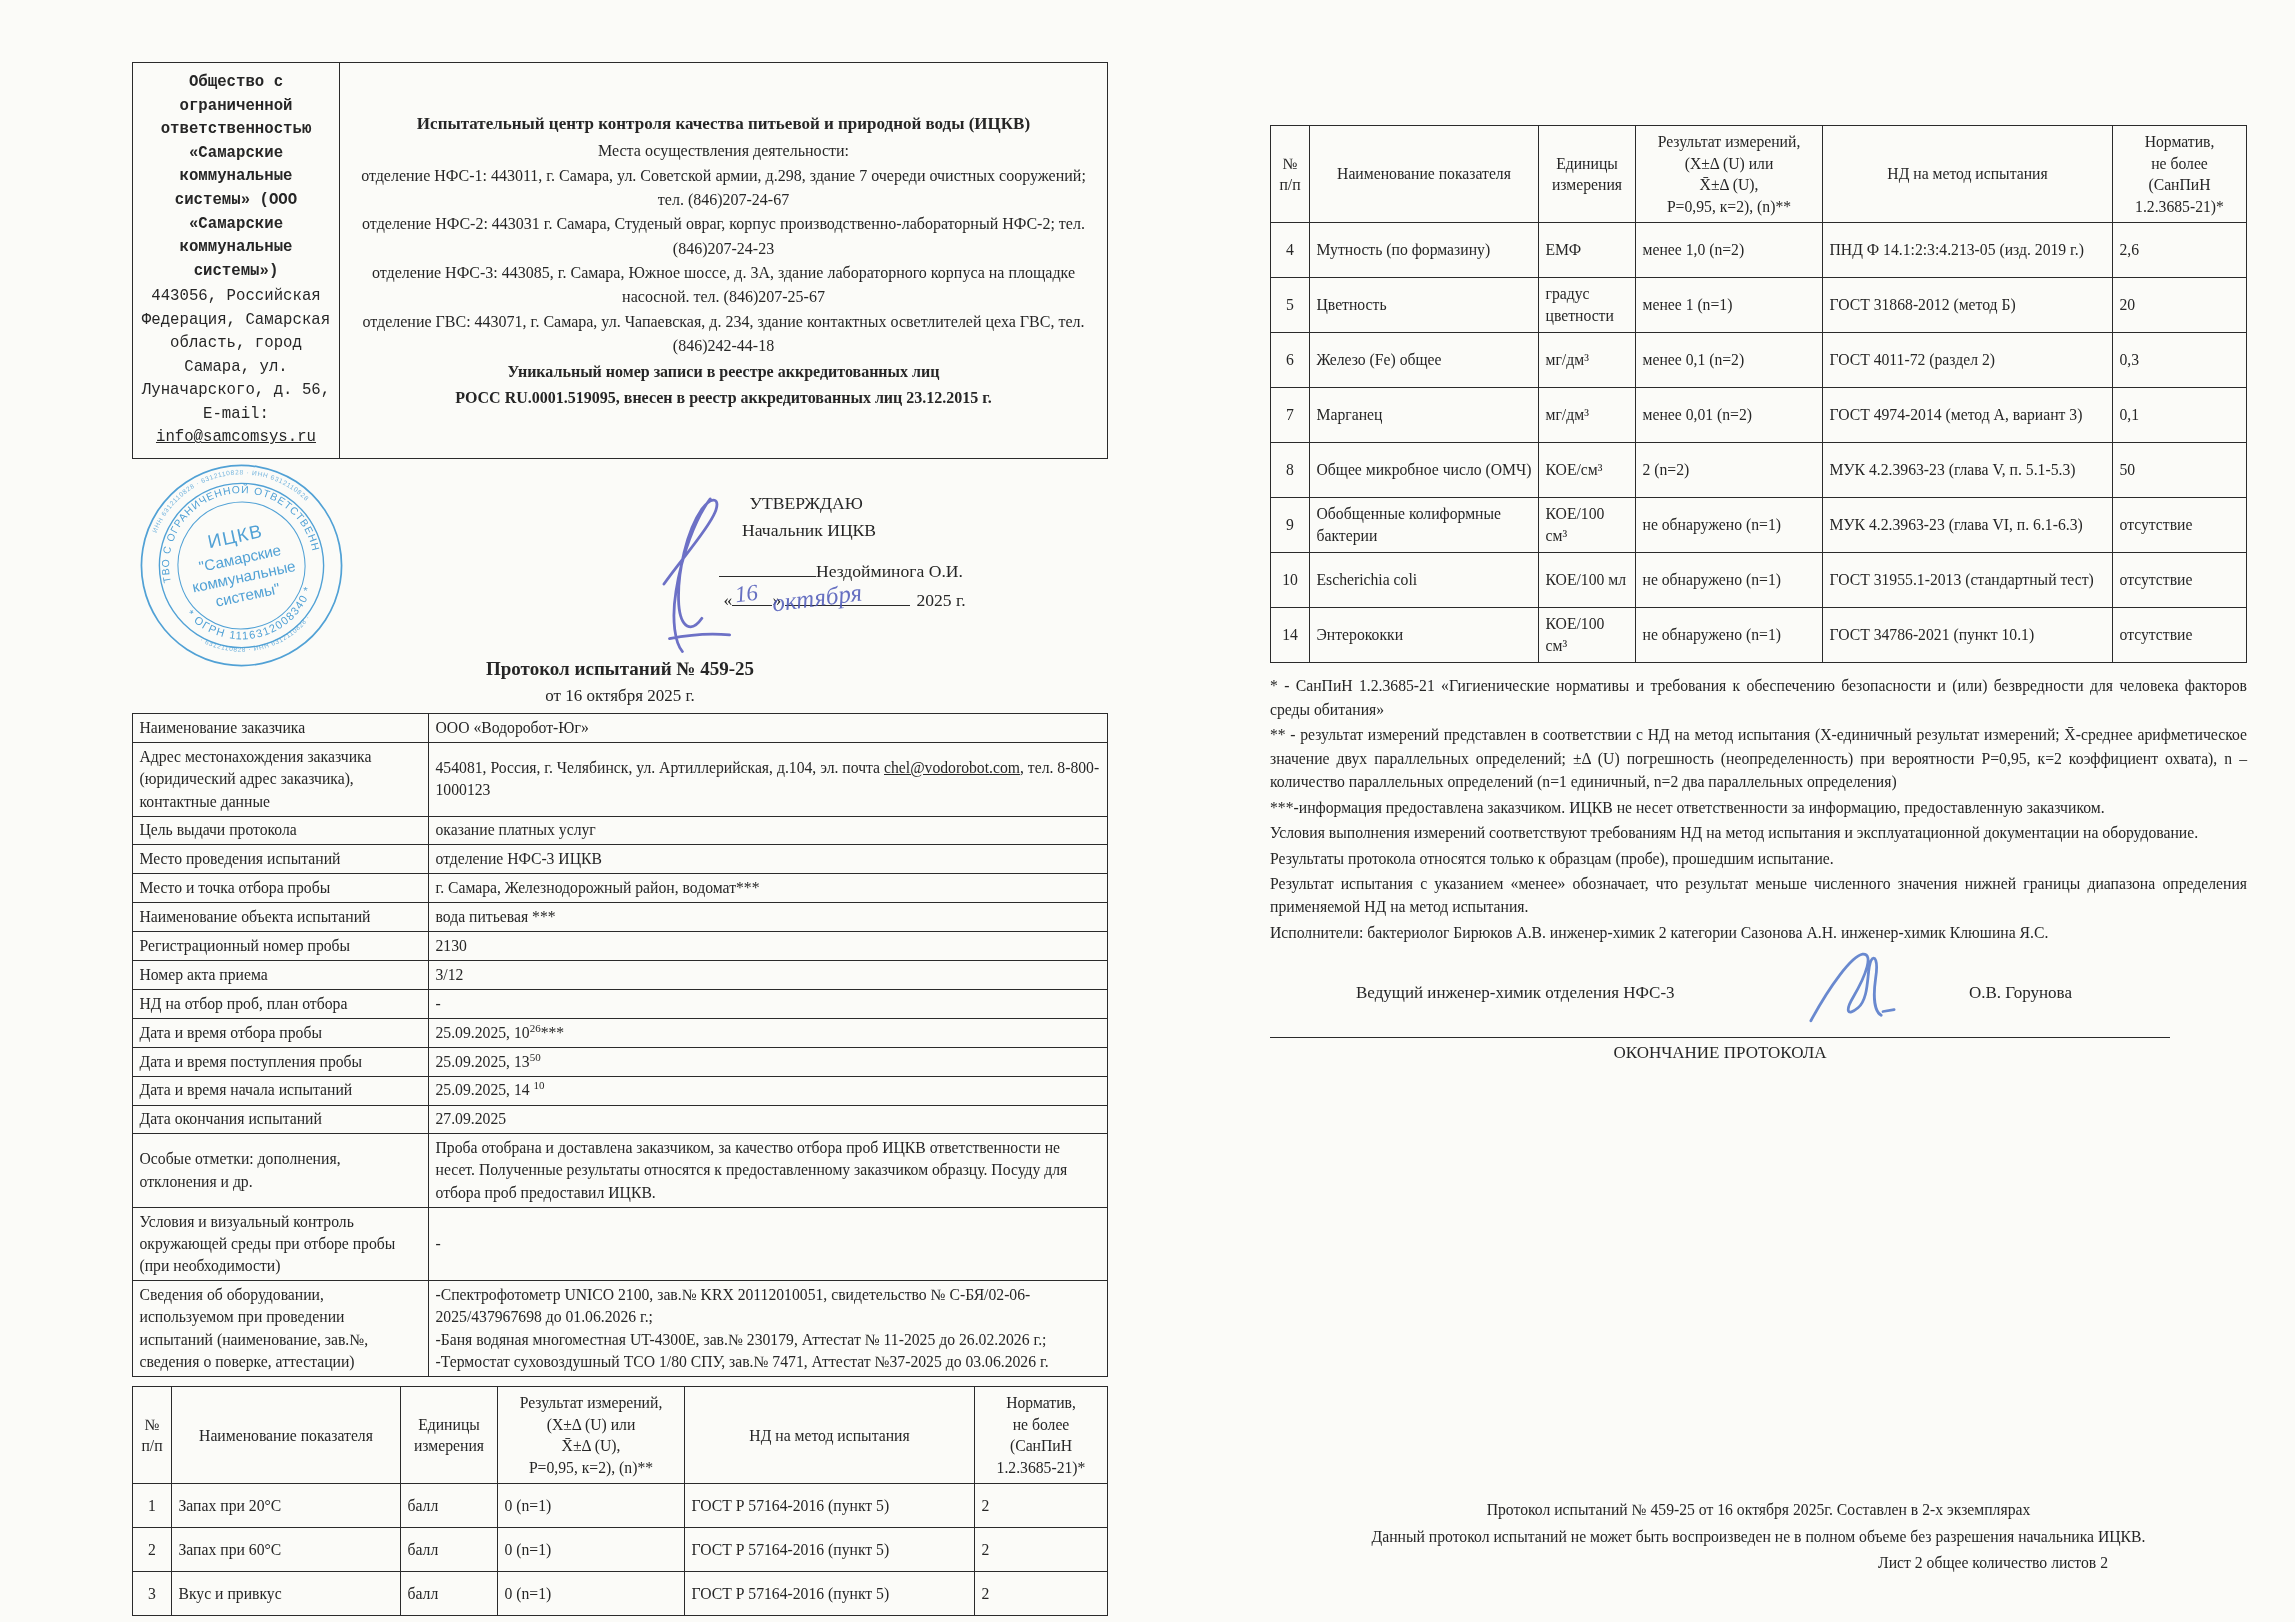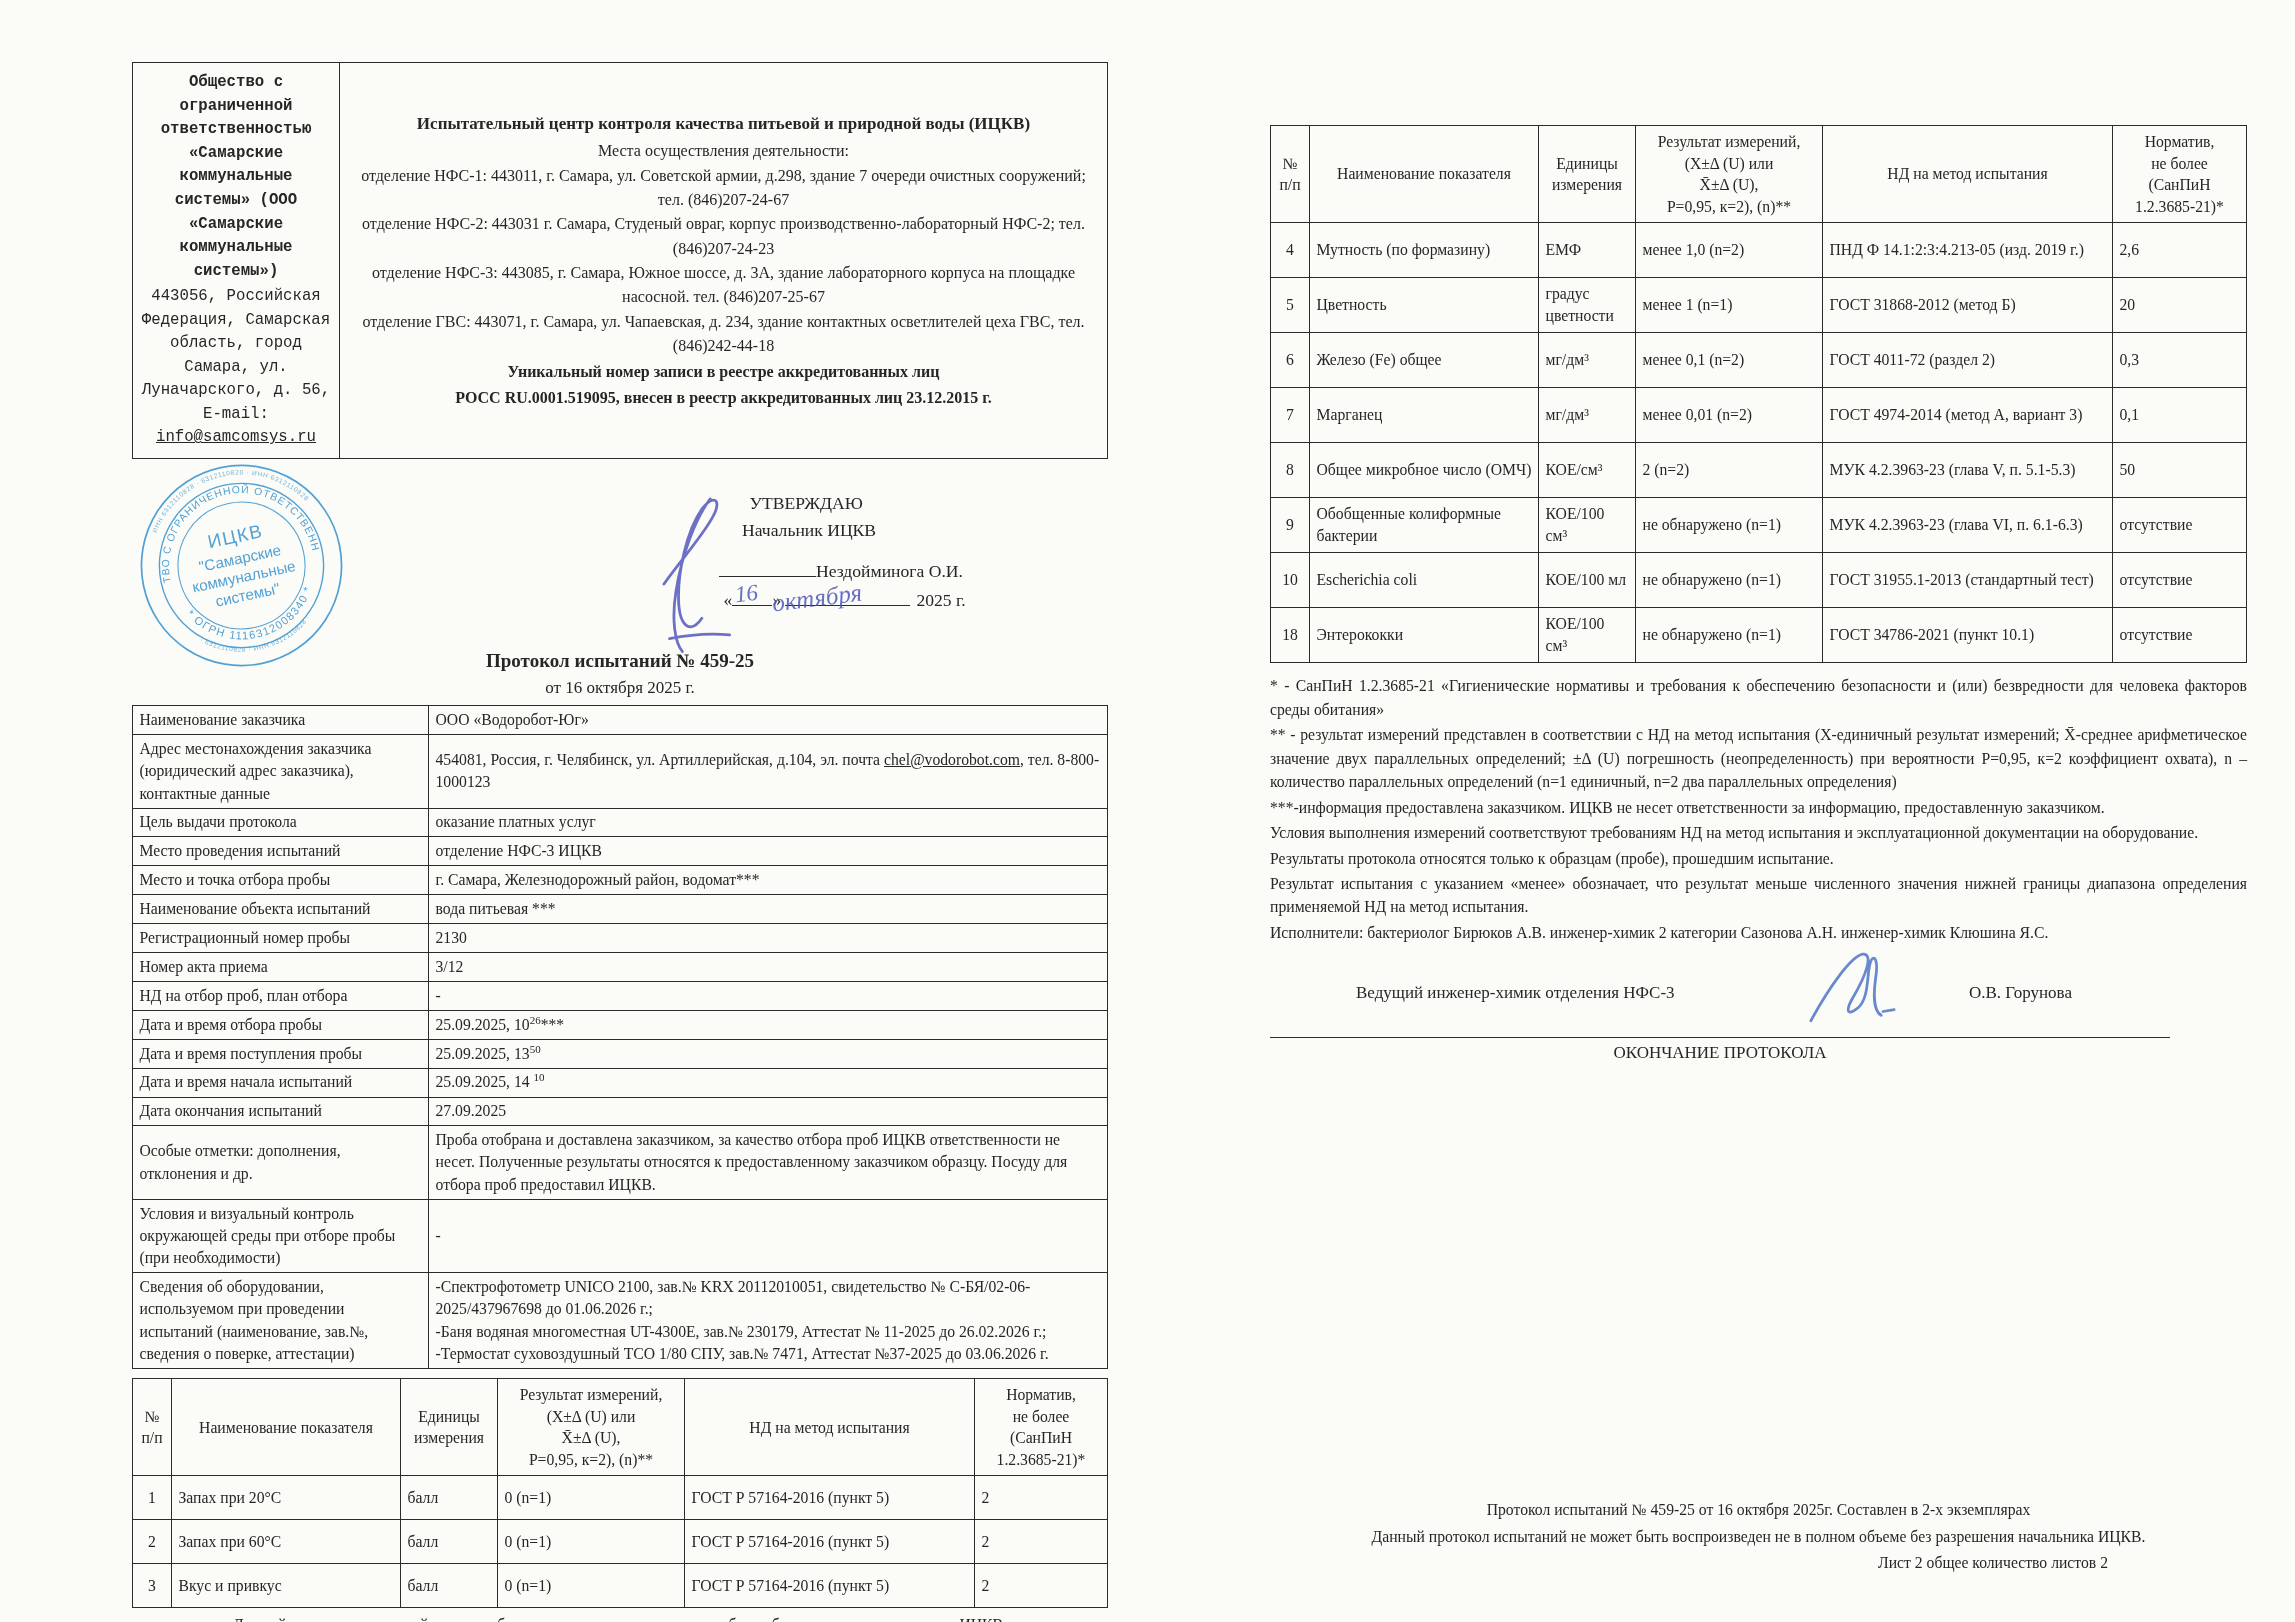--- a/index.html
+++ b/index.html
@@ -41,21 +41,21 @@
   .b1 { width:40px; }
   .b2 { width:125px; margin-left:3.7px; margin-right:6.5px; }
   .hand {
     position:absolute; left:2.8px; bottom:-6.5px;
     font-style:italic; color:#4d58b8; font-size:23px;
     transform:rotate(-7deg); white-space:nowrap; opacity:.85;
   }
   .hand2 { left:-13px; bottom:-12px; font-size:25px; }
   .sig1 { position:absolute; left:-82px; top:-3.7px; }
 
-  .title-block { text-align:center; margin-top:10px; }
+  .title-block { text-align:center; margin-top:18px; }
   .title1 { font-weight:bold; font-size:19px; }
   .title2 { font-size:17px; margin-top:5.6px; }
 
   .details { margin-top:7.4px; table-layout:fixed;padding-left:24px; }
   .details td { font-size:15.7px; line-height:1.42; padding:2.8px 6.5px; vertical-align:middle; }
   .details td.lbl { width:296px; }
   .prewrap { white-space:pre-line; }
   .email-u { text-decoration:underline; }
   sup { font-size:11px; line-height:0; }
 
@@ -367,21 +367,21 @@
           </tr>
       <tr>
             <td class="c-num">10</td>
             <td>Escherichia coli</td>
             <td>КОЕ/100 мл</td>
             <td>не обнаружено (n=1)</td>
             <td>ГОСТ 31955.1-2013 (стандартный тест)</td>
             <td>отсутствие</td>
           </tr>
       <tr>
-            <td class="c-num">18</td>
+            <td class="c-num">14</td>
             <td>Энтерококки</td>
             <td>КОЕ/100 см³</td>
             <td>не обнаружено (n=1)</td>
             <td>ГОСТ 34786-2021 (пункт 10.1)</td>
             <td>отсутствие</td>
           </tr>
     </tbody>
       </table>
 
     <div class="notes">

